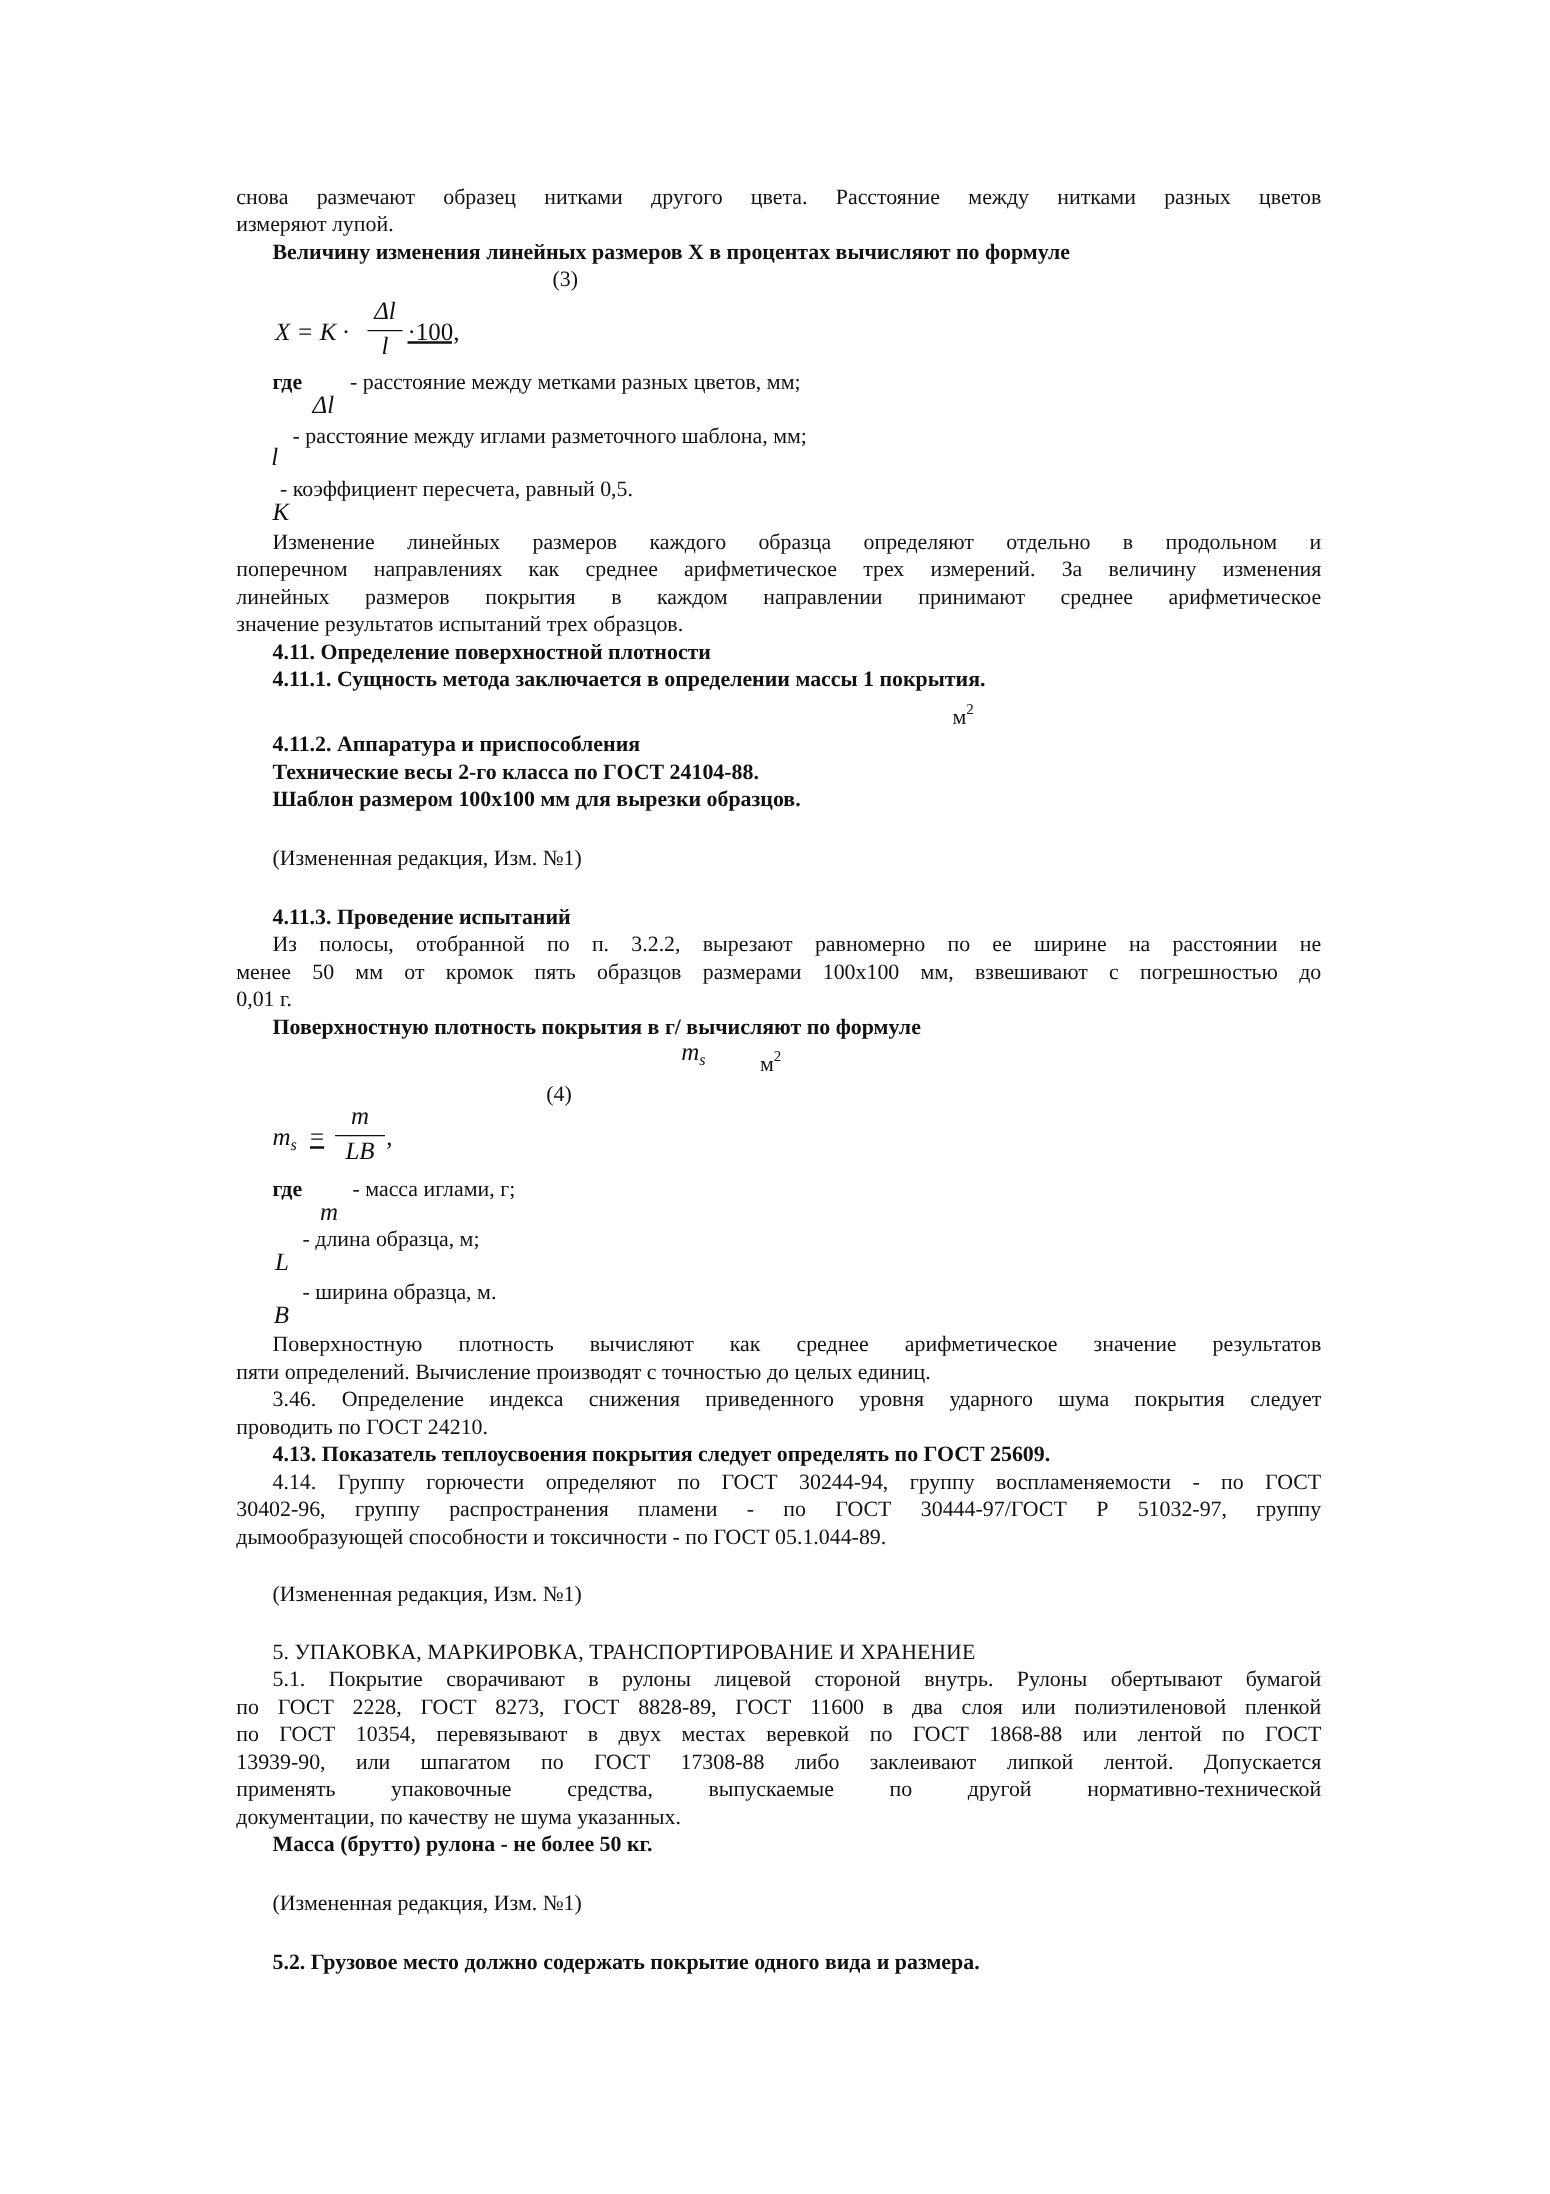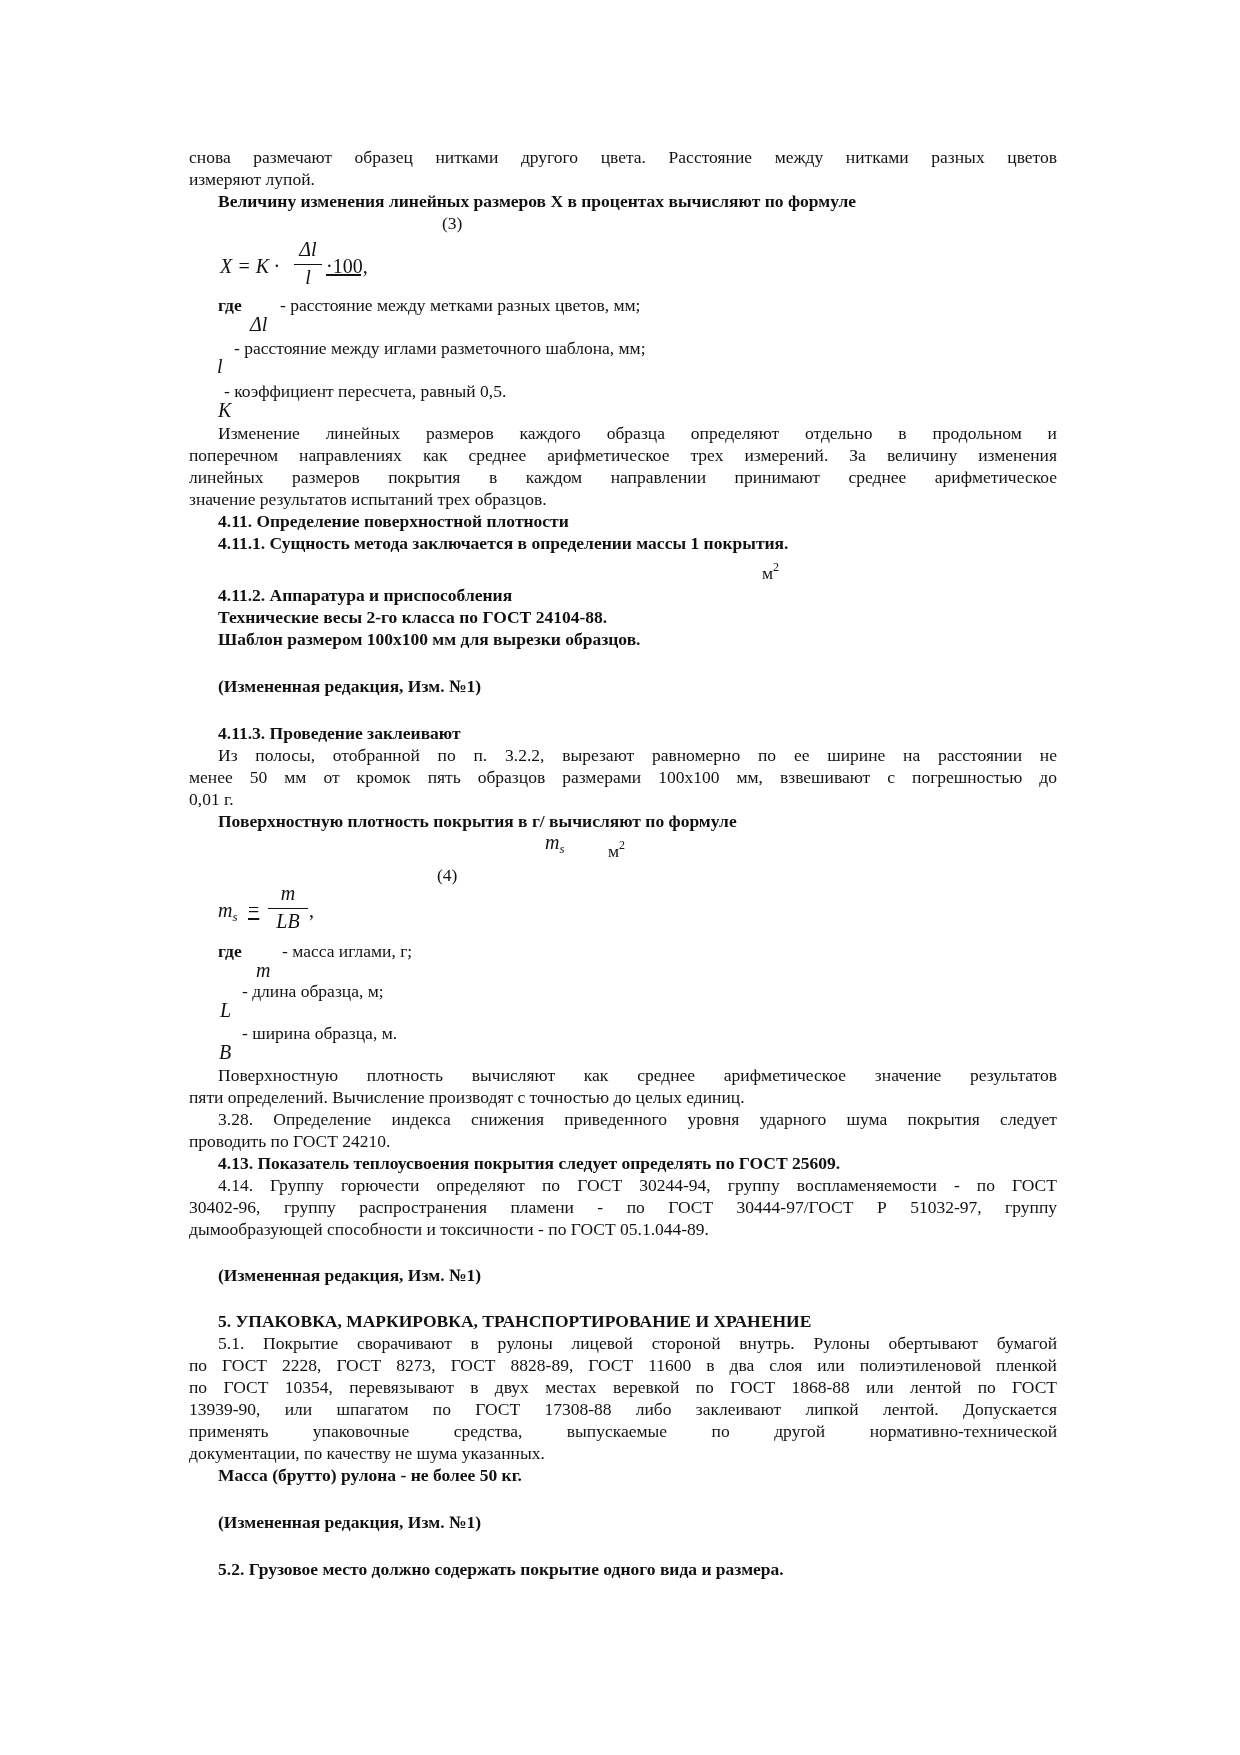--- a/index.html
+++ b/index.html
@@ -2,21 +2,21 @@
 <html><head>
 <meta charset="utf-8">
 <style>
   html, body { margin: 0; padding: 0; background: #ffffff; }
   body { width: 1240px; height: 1755px; position: relative; overflow: hidden;
          font-family: "Liberation Serif", "DejaVu Serif", serif; color: #111; }
   .ln { position: absolute; font-size: 17.5px; line-height: 22px; white-space: nowrap; }
   .just { left: 189px; width: 868px; text-align: justify; text-align-last: justify; white-space: normal; }
   .indent { left: 218px; font-weight: bold; }
   .left { left: 189px; }
-  .bold { font-weight: bold; }
+  .bold { font-weight: normal; }
   .math { font-style: italic; font-size: 20px; position: absolute; line-height: 24px; white-space: nowrap; }
   .mnorm { font-style: normal; text-decoration: underline; }
   .frac { position: absolute; text-align: center; font-style: italic; font-size: 20px; }
   .fracbar { position: absolute; height: 1px; background: #111; }
   sup.s { font-size: 12px; vertical-align: 8px; }
   sub.s { font-size: 13px; vertical-align: -4px; font-style: italic; }
 </style>
 </head>
 <body>
 
@@ -48,21 +48,21 @@
   <div class="ln left" style="top:488px">значение результатов испытаний  трех  образцов.</div>
   <div class="ln indent" style="top:510px">4.11.  Определение поверхностной плотности</div>
   <div class="ln indent" style="top:532px">4.11.1. Сущность метода заключается в определении массы  1       покрытия.</div>
   <div class="ln" style="top:556px; left:762px"><span>м</span><sup class="s">2</sup></div>
 
   <div class="ln indent" style="top:584px">4.11.2. Аппаратура и приспособления</div>
   <div class="ln indent" style="top:606px">Технические весы 2-го класса по ГОСТ 24104-88.</div>
   <div class="ln indent" style="top:628px">Шаблон размером 100x100 мм для вырезки образцов.</div>
   <div class="ln indent bold" style="top:675px">(Измененная редакция, Изм. №1)</div>
 
-  <div class="ln indent" style="top:722px">4.11.3. Проведение заклеивают</div>
+  <div class="ln indent" style="top:722px">4.11.3. Проведение испытаний</div>
   <div class="ln just" style="top:744px; left:218px; width:839px">Из полосы, отобранной по п. 3.2.2, вырезают равномерно по ее ширине на расстоянии не</div>
   <div class="ln just" style="top:766px">менее 50 мм от кромок пять образцов размерами 100x100 мм, взвешивают с погрешностью до</div>
   <div class="ln left" style="top:788px">0,01 г.</div>
   <div class="ln indent" style="top:810px">Поверхностную плотность покрытия       в г/       вычисляют по формуле</div>
   <div class="math" style="top:830px; left:545px"><span>m</span><sub class="s">s</sub></div>
   <div class="ln" style="top:834px; left:608px"><span>м</span><sup class="s">2</sup></div>
 
   <div class="ln" style="top:864px; left:437px">(4)</div>
 
   <div>
@@ -77,21 +77,21 @@
   <div class="ln indent" style="top:940px">где</div>
   <div class="ln" style="top:940px; left:282px">- масса  иглами, г;</div>
   <div class="math" style="top:958px; left:256px">m</div>
   <div class="ln" style="top:980px; left:242px">- длина образца, м;</div>
   <div class="math" style="top:998px; left:220px">L</div>
   <div class="ln" style="top:1022px; left:242px">- ширина образца, м.</div>
   <div class="math" style="top:1040px; left:219px">B</div>
 
   <div class="ln just" style="top:1064px; left:218px; width:839px">Поверхностную плотность вычисляют как среднее арифметическое  значение результатов</div>
   <div class="ln left" style="top:1086px">пяти определений. Вычисление производят с точностью до целых единиц.</div>
-  <div class="ln just" style="top:1108px; left:218px; width:839px">3.28.  Определение индекса снижения приведенного уровня ударного шума покрытия следует</div>
+  <div class="ln just" style="top:1108px; left:218px; width:839px">3.46.  Определение индекса снижения приведенного уровня ударного шума покрытия следует</div>
   <div class="ln left" style="top:1130px">проводить по ГОСТ 24210.</div>
   <div class="ln indent" style="top:1152px">4.13. Показатель теплоусвоения покрытия следует определять по ГОСТ 25609.</div>
   <div class="ln just" style="top:1174px; left:218px; width:839px">4.14. Группу горючести определяют по ГОСТ 30244-94, группу воспламеняемости - по ГОСТ</div>
   <div class="ln just" style="top:1196px">30402-96, группу распространения пламени - по ГОСТ 30444-97/ГОСТ Р 51032-97, группу</div>
   <div class="ln left" style="top:1218px">дымообразующей способности и токсичности - по ГОСТ 05.1.044-89.</div>
 
   <div class="ln indent bold" style="top:1264px">(Измененная редакция, Изм. №1)</div>
 
   <div class="ln indent bold" style="top:1310px">5. УПАКОВКА, МАРКИРОВКА, ТРАНСПОРТИРОВАНИЕ И ХРАНЕНИЕ</div>
   <div class="ln just" style="top:1332px; left:218px; width:839px">5.1. Покрытие сворачивают в рулоны лицевой стороной внутрь. Рулоны обертывают бумагой</div>

